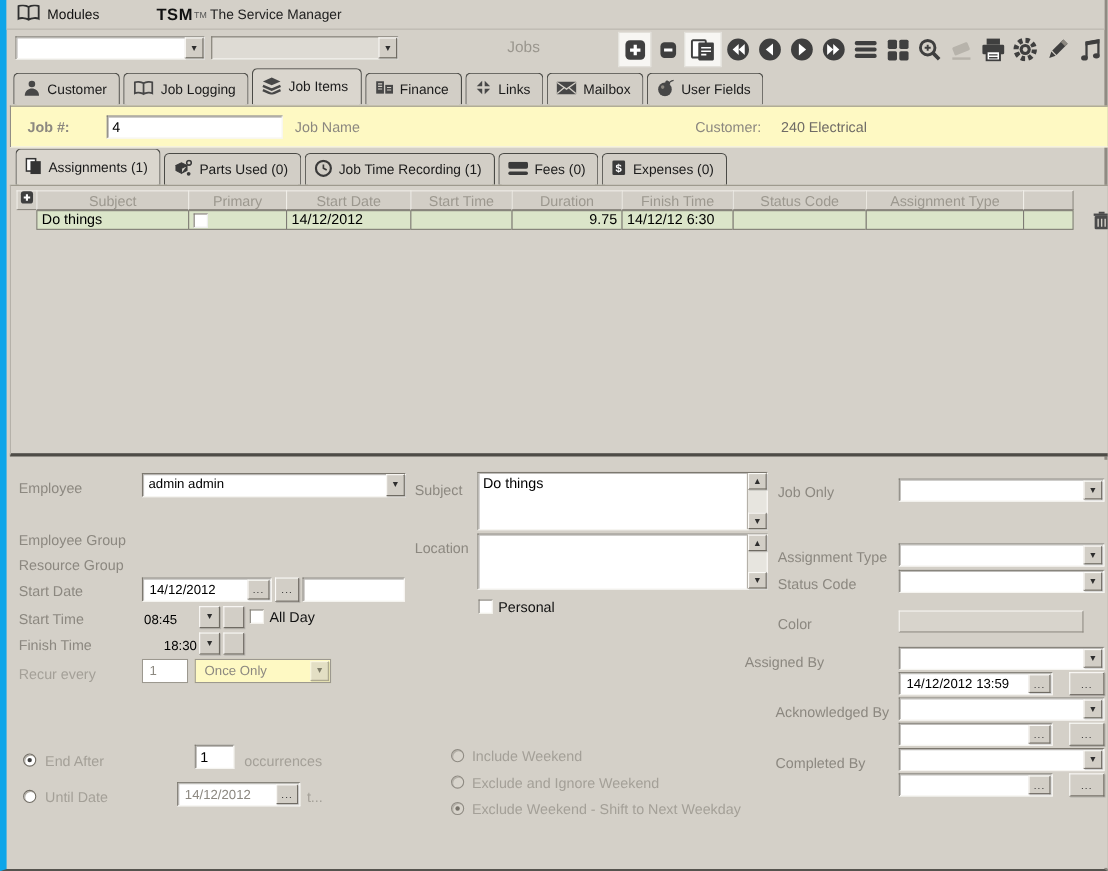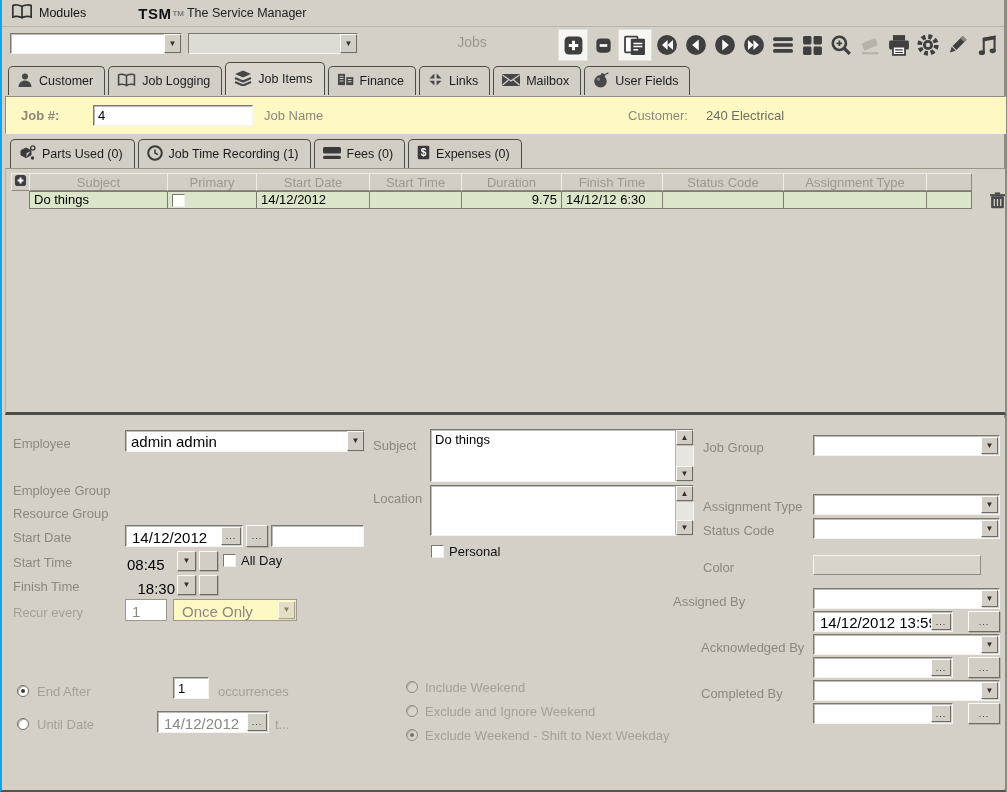--- a/index.html
+++ b/index.html
@@ -1,18 +1,18 @@
 <!DOCTYPE html>
 <html><head>
 <meta charset="utf-8">
 <style>
   html,body{margin:0;padding:0;}
   body{width:1007px;height:792px;background:#d4d0c8;font-family:"Liberation Sans","DejaVu Sans",sans-serif;
        -webkit-font-smoothing:antialiased;position:relative;overflow:hidden;}
-  .window{position:absolute;inset:0;background:#d4d0c8;border-left:2px solid #0ea5e9;border-right:3px solid #8f8b83;
+  .window{position:absolute;inset:0;background:#d4d0c8;border-left:6px solid #0ea5e9;border-right:3px solid #8f8b83;
           border-bottom:2px solid #55534e;box-sizing:border-box;}
   
   .sunken{background:#fff;border:1px solid;border-color:#7c786f #f6f4f0 #f6f4f0 #7c786f;
           box-shadow:inset 1px 1px 0 rgba(110,106,100,.45);box-sizing:border-box;}
   .btn3d{background:#d2cec6;border:1px solid;border-color:#fbfaf7 #6f6b63 #6f6b63 #fbfaf7;
          box-shadow:1px 1px 0 rgba(80,80,80,.25);box-sizing:border-box;display:flex;align-items:center;justify-content:center;
          font-size:9px;color:#2c2c2c;cursor:default;}
   .abs{position:absolute;}
   .lbl{position:absolute;color:#8c8880;font-size:13px;white-space:nowrap;}
   .lbl.dis{color:#a4a098;}
@@ -57,21 +57,21 @@
       box-sizing:border-box;margin-left:-1px;padding:0 4px;white-space:nowrap;overflow:hidden;}
   .td.right{text-align:right;}
   .td.center{display:flex;align-items:center;}
   .plus-cell{width:19px;height:18px;display:flex;align-items:center;justify-content:center;background:#d2cec6;
              border:1px solid;border-color:#f0eee8 #8e8a82 #8e8a82 #f0eee8;box-sizing:border-box;}
   .rowchk{width:13px;height:13px;background:#fff;border:1px solid;border-color:#7c786f #eee #eee #7c786f;box-sizing:border-box;}
   .trash{position:absolute;left:984px;top:23px;width:17px;height:17px;}
   
   .form-area{position:absolute;left:3px;top:418px;width:1001px;height:371px;background:#d4d0c8;
              border-right:1px solid #8f8b83;box-sizing:border-box;}
-  .tfield{position:absolute;font-size:15px;color:#000;padding:2px 4px;white-space:nowrap;overflow:hidden;}
+  .tfield{position:absolute;font-size:12px;color:#000;padding:2px 4px;white-space:nowrap;overflow:hidden;}
   .tfield.gray{color:#8c8880;}
   input.native{position:absolute;font-family:inherit;font-size:13px;color:#000;padding:1px 4px;margin:0;outline:none;box-sizing:border-box;}
   .dd-arrowbtn{position:absolute;right:1px;top:1px;bottom:1px;width:17px;}
   .dots-in{position:absolute;right:1px;top:1px;bottom:1px;width:20px;letter-spacing:1px;}
   .chk{position:absolute;width:13px;height:13px;background:#fff;border:1px solid;
        border-color:#7c786f #f2f0ea #f2f0ea #7c786f;box-sizing:border-box;}
   .chk-lbl{position:absolute;font-size:13px;color:#111;white-space:nowrap;}
   .radio{position:absolute;width:12px;height:12px;border-radius:50%;background:#fff;border:1px solid #716d65;
          box-shadow:inset 1px 1px 0 #b3afa7;box-sizing:border-box;}
   .radio.sel::after{content:"";position:absolute;inset:3px;border-radius:50%;background:#3c3c3c;}
@@ -321,20 +321,27 @@
 
   <div class="job-panel">
     <span class="lbl" style="left:15px;top:11px;font-weight:bold;">Job #:</span>
     <input class="native sunken" style="left: 87px; top: 8px; width: 160px; height: 21px;" value="4">
     <span class="lbl" style="left:258px;top:11px;text-align:center;">Job Name</span>
     <span class="lbl" style="left:622px;top:11px;">Customer:</span>
     <span class="lbl" style="left:700px;top:11px;color:#6f6b66;">240 Electrical</span>
   </div>
 
   <div class="tabrow" style="left:8px;top:135px;height:33px;">
+    <div class="tab active">
+      <span><svg width="15" height="16" viewBox="0 0 16 16">
+            <rect x="1" y="0.8" width="9" height="12" fill="#fff" stroke="#333" stroke-width="1.5"></rect>
+            <rect x="5" y="3.2" width="10" height="12.5" fill="#333"></rect>
+          </svg></span>
+      <span>Assignments (1)</span>
+    </div>
     <div class="tab">
       <span><svg width="17" height="16" viewBox="0 0 17 16">
             <path d="M2 5.5 L7 3 L12 5.5 L7 8 Z M2 5.5 V10 L7 12.5 V8 M12 5.5 V10 L7 12.5" fill="#3a3a3a" stroke="#3a3a3a" stroke-width="1"></path>
             <circle cx="13.8" cy="3" r="2.1" fill="none" stroke="#3a3a3a" stroke-width="1.4"></circle>
             <circle cx="13.5" cy="13" r="1.7" fill="#3a3a3a"></circle>
           </svg></span>
       <span>Parts Used (0)</span>
     </div>
     <div class="tab">
       <span><svg width="16" height="16" viewBox="0 0 16 16">
@@ -492,21 +499,21 @@
     <span class="chk" style="left:426px;top:127px;"></span>
     <span class="chk-lbl" style="left:444px;top:126px;">Personal</span>
 
     <span class="radio dis" style="left:401px;top:263px;"></span>
     <span class="lbl dis" style="left:420px;top:262px;">Include Weekend</span>
     <span class="radio dis" style="left:401px;top:287px;"></span>
     <span class="lbl dis" style="left:420px;top:286px;">Exclude and Ignore Weekend</span>
     <span class="radio dis sel" style="left:401px;top:311px;"></span>
     <span class="lbl dis" style="left:420px;top:310px;">Exclude Weekend - Shift to Next Weekday</span>
 
-    <span class="lbl" style="left:698px;top:22px;">Job Group</span>
+    <span class="lbl" style="left:698px;top:22px;">Job Only</span>
     <div class="ddwrap sunken" style="left:808px;top:17px;width:187px;height:21px;">
       <span class="tfield" style="left:2px;top:0;"></span>
       <div class="dd-arrowbtn btn3d">
           <span class="arrowglyph">▼</span>
         </div>
     </div>
 
     <span class="lbl" style="left:698px;top:81px;">Assignment Type</span>
     <div class="ddwrap sunken" style="left:808px;top:76px;width:187px;height:21px;">
       <span class="tfield" style="left:2px;top:0;"></span>

